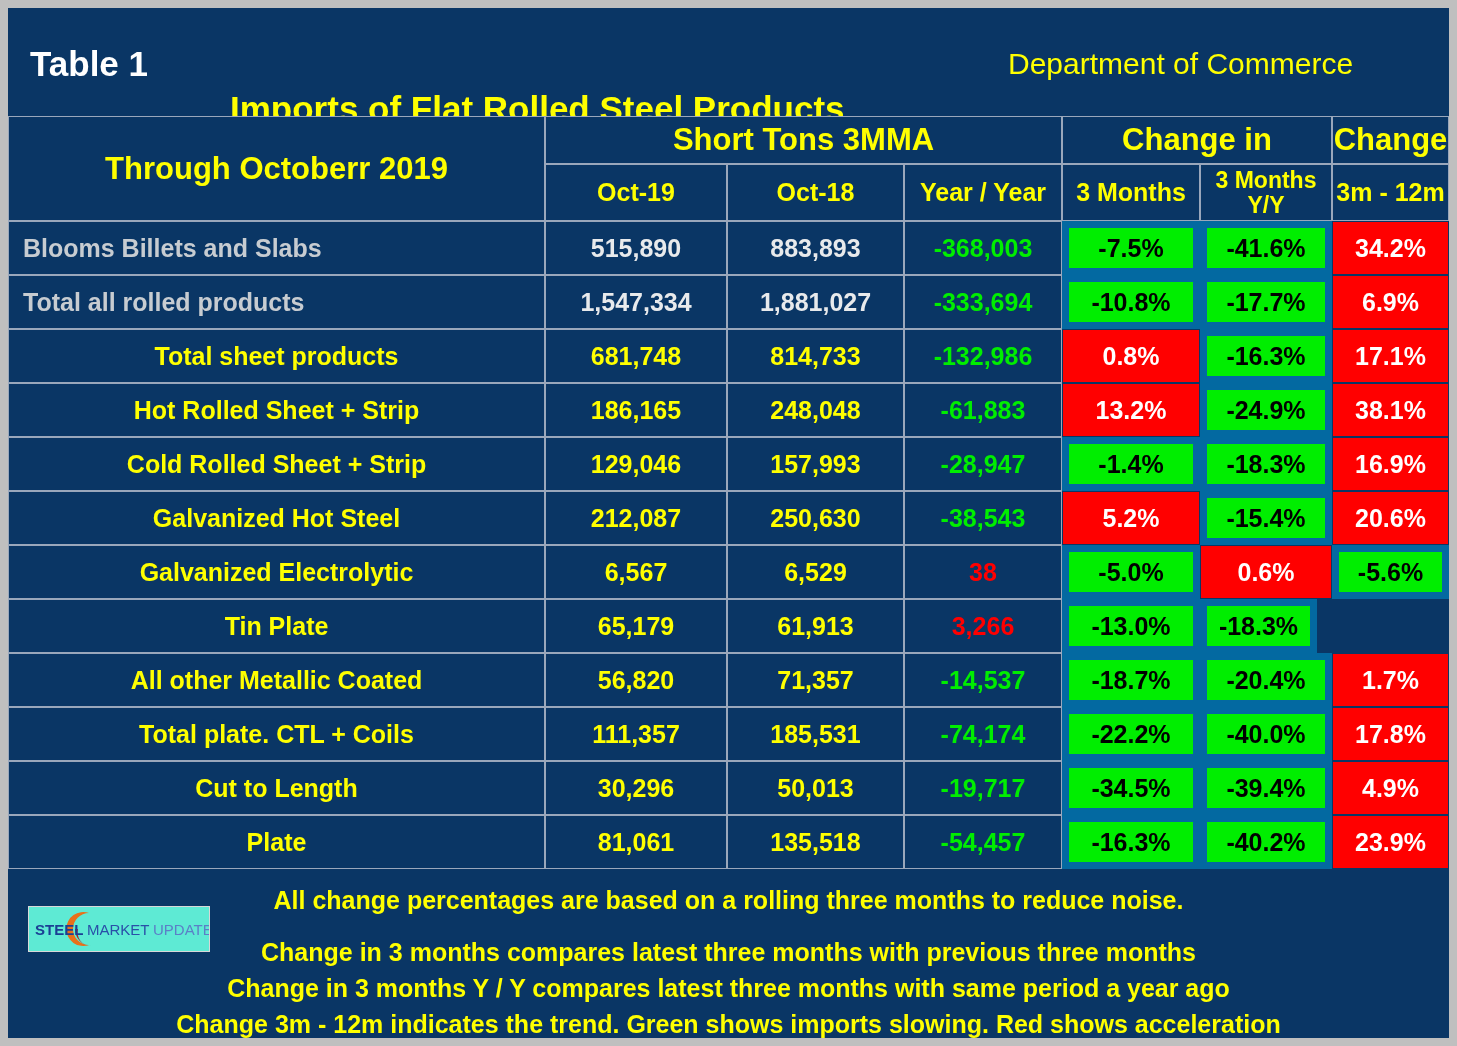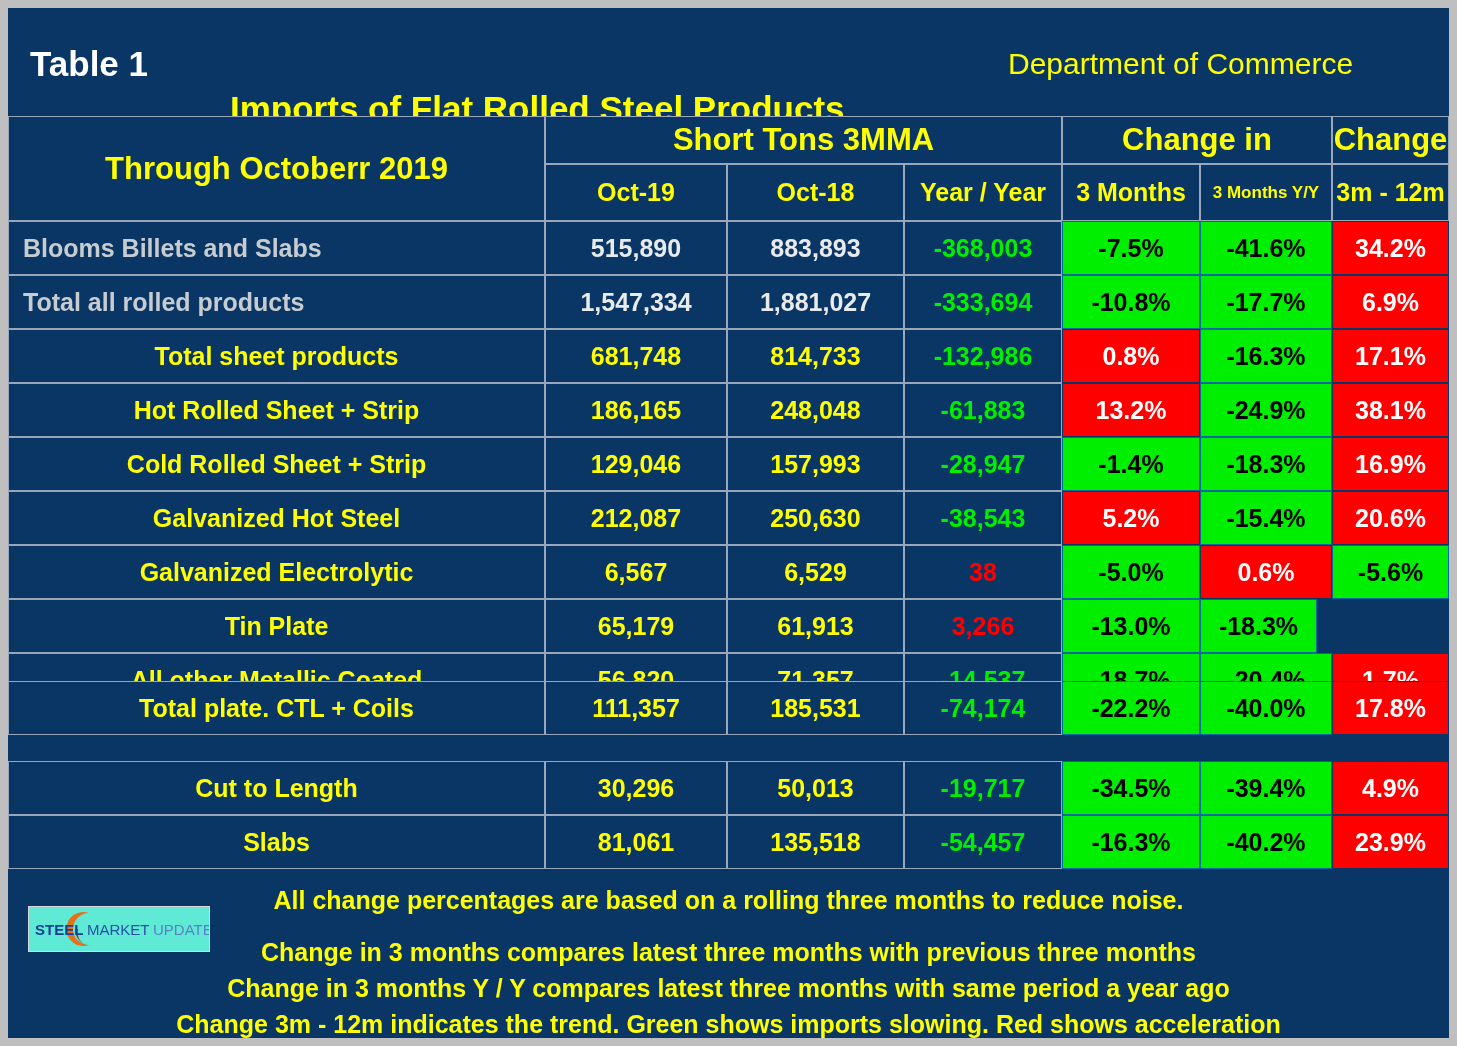--- a/index.html
+++ b/index.html
@@ -46,38 +46,38 @@
   .c-o19{width:182px;}
   .c-o18{width:177px;}
   .c-yy{width:158px;}
   .c-m3{width:138px;}
   .c-m3yy{width:132px;}
   .c-312{width:117px;}
 
   
   .hdr-top{height:48px;font-size:31px;color:#ffff00;}
   .hdr-sub{height:57px;font-size:25px;color:#ffff00;}
-  .hdr-sub.small{font-size:17px;line-height:1.05;white-space:normal;text-align:center;}
+  .hdr-sub.small{font-size:23px;line-height:1.05;white-space:normal;text-align:center;}
   .hdr-stack{width:537px;height:105px;box-sizing:border-box;border:1px solid #9aa7bb;background:#0a3665;
     display:flex;align-items:center;justify-content:center;}
   .hdr-stack span{font-size:31px;font-weight:bold;color:#ffff00;}
   .hdr-span-tons{width:517px;}
   .hdr-span-chg{width:270px;}
   .hdr-span-chg2{width:117px;}
 
   
   .drow{height:54px;}
   .drow .cell{height:54px;font-size:25px;}
   .lbl-silver{color:#c7ccd1;justify-content:flex-start;padding-left:14px;font-size:26px;}
   .lbl-yellow{color:#ffff00;justify-content:center;font-size:26px;}
   .num-white{color:#e8eaec;}
   .num-yellow{color:#ffff00;}
   .yy-neg{color:#00ee00;}
   .yy-pos{color:#ff0000;}
-  .pct-green{background:#00ee00;color:#000000;border:1px solid #0369a1;}
+  .pct-green{background:#00ee00;color:#000000;border:7px solid #0369a1;}
   .pct-red{background:#ff0000;color:#ffffff;border:1px solid #0a3665;}
 
   
   #footer{
     position:absolute;left:0;top:864px;width:1441px;height:166px;background:#0a3665;
   }
   #logo{
     position:absolute;left:20px;top:34px;width:182px;height:46px;
     background:#5eead4;border:1px solid #d8d8d8;box-sizing:border-box;
     overflow:hidden;
@@ -194,40 +194,40 @@
         </div>
         <div class="cellrow drow" style="top: 537px;">
           <div class="cell c-label lbl-yellow">All other Metallic Coated</div>
           <div class="cell c-o19 num-yellow">56,820</div>
           <div class="cell c-o18 num-yellow">71,357</div>
           <div class="cell c-yy yy-neg">-14,537</div>
           <div class="cell c-m3 pct-green">-18.7%</div>
           <div class="cell c-m3yy pct-green">-20.4%</div>
           <div class="cell c-312 pct-red">1.7%</div>
         </div>
-        <div class="cellrow drow" style="top: 565px;">
+        <div class="cellrow drow" style="top: 591px;">
           <div class="cell c-label lbl-yellow">Total plate. CTL + Coils</div>
           <div class="cell c-o19 num-yellow">111,357</div>
           <div class="cell c-o18 num-yellow">185,531</div>
           <div class="cell c-yy yy-neg">-74,174</div>
           <div class="cell c-m3 pct-green">-22.2%</div>
           <div class="cell c-m3yy pct-green">-40.0%</div>
           <div class="cell c-312 pct-red">17.8%</div>
         </div>
         <div class="cellrow drow" style="top: 645px;">
           <div class="cell c-label lbl-yellow">Cut to Length</div>
           <div class="cell c-o19 num-yellow">30,296</div>
           <div class="cell c-o18 num-yellow">50,013</div>
           <div class="cell c-yy yy-neg">-19,717</div>
           <div class="cell c-m3 pct-green">-34.5%</div>
           <div class="cell c-m3yy pct-green">-39.4%</div>
           <div class="cell c-312 pct-red">4.9%</div>
         </div>
         <div class="cellrow drow" style="top: 699px;">
-          <div class="cell c-label lbl-yellow">Slabs</div>
+          <div class="cell c-label lbl-yellow">Plate</div>
           <div class="cell c-o19 num-yellow">81,061</div>
           <div class="cell c-o18 num-yellow">135,518</div>
           <div class="cell c-yy yy-neg">-54,457</div>
           <div class="cell c-m3 pct-green">-16.3%</div>
           <div class="cell c-m3yy pct-green">-40.2%</div>
           <div class="cell c-312 pct-red">23.9%</div>
         </div>
       </div>
   </div>
 

